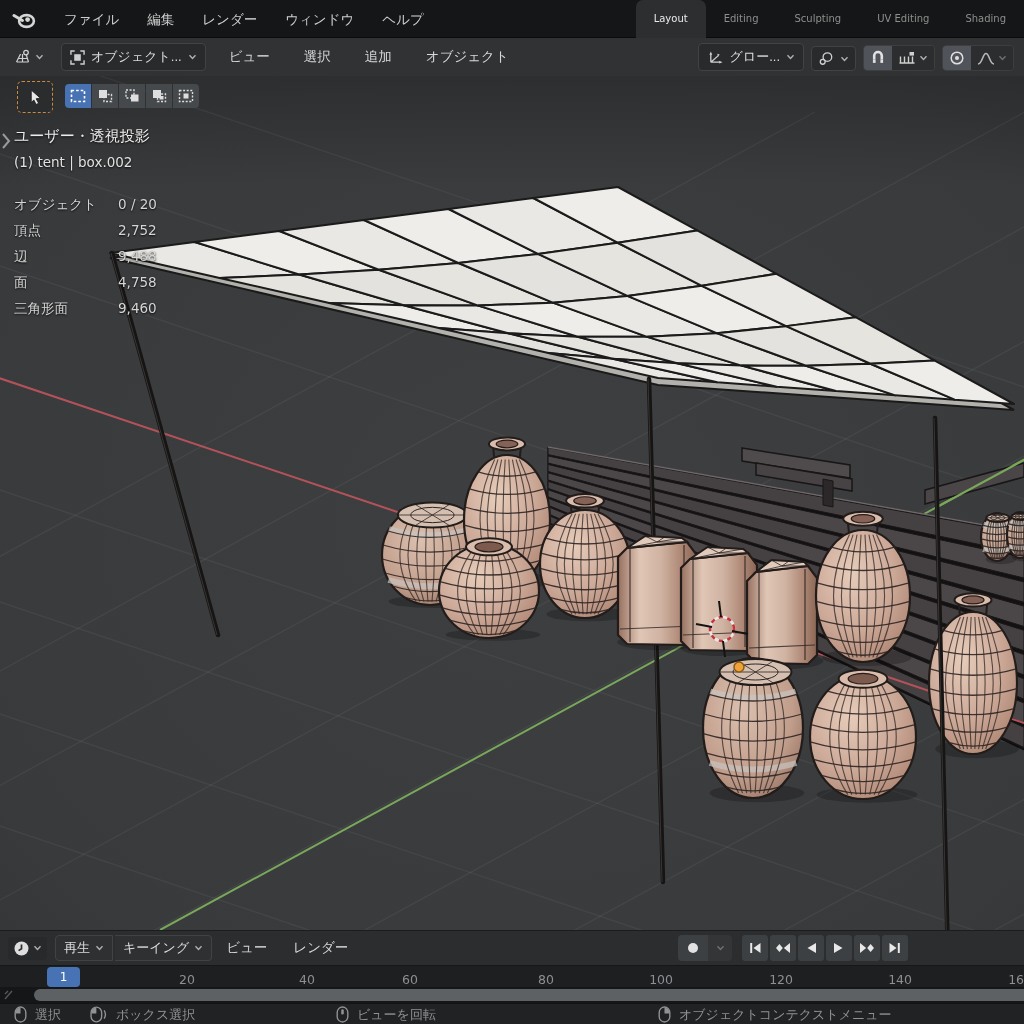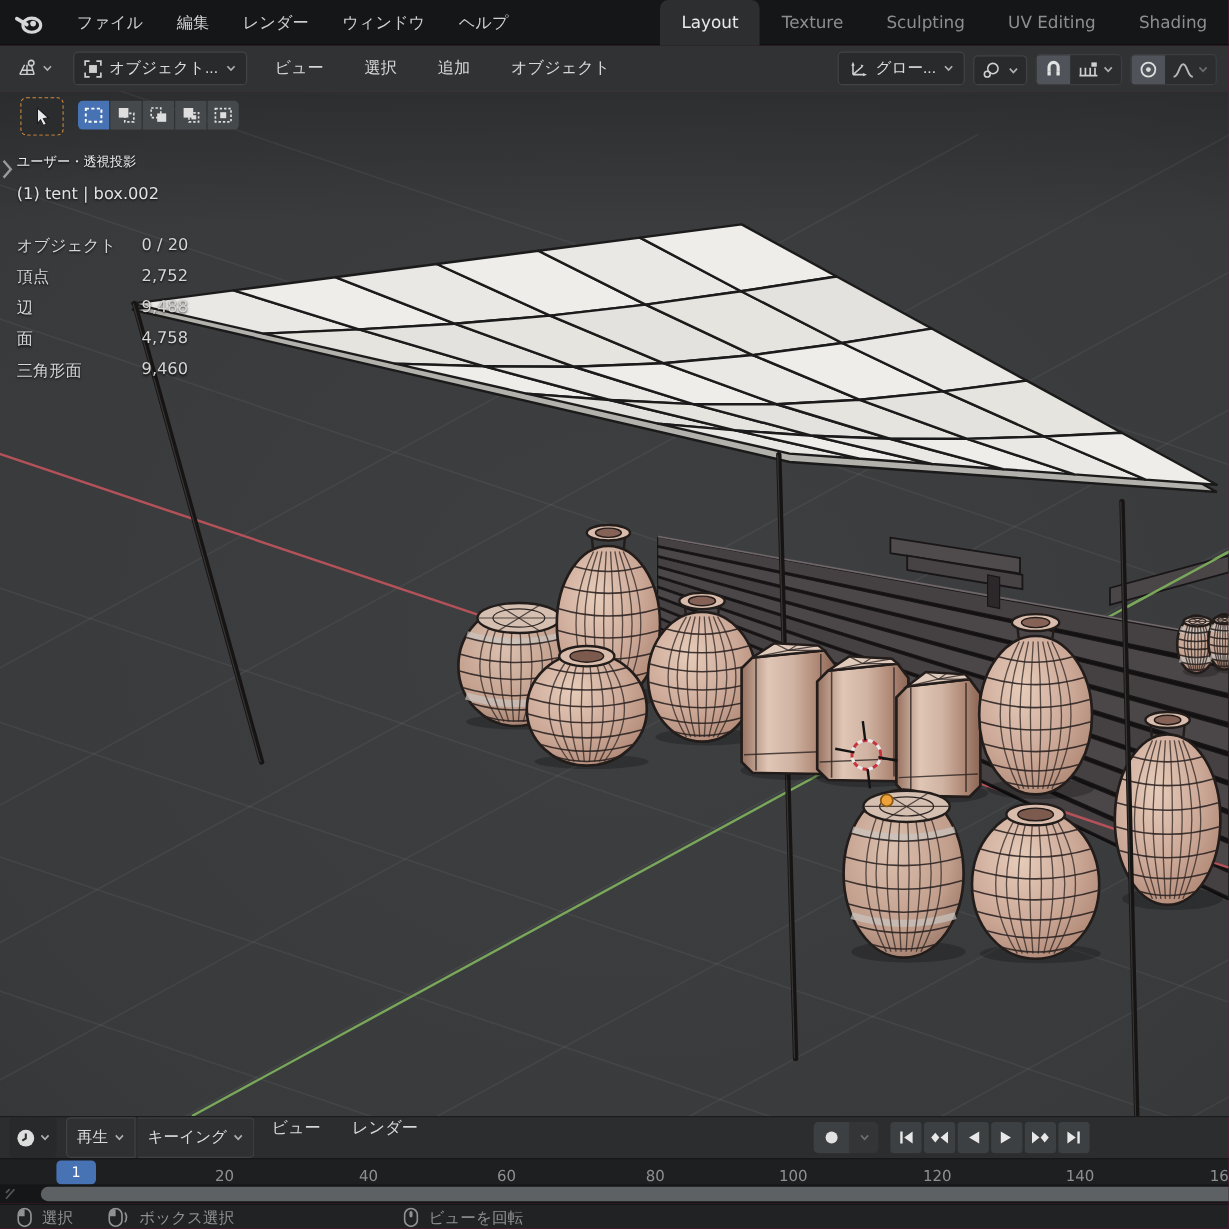--- a/index.html
+++ b/index.html
@@ -6,21 +6,21 @@
   #app{position:relative;width:1024px;height:1024px;overflow:hidden;
        font-family:"DejaVu Sans","Liberation Sans",sans-serif;background:#be185d;
        -webkit-font-smoothing:antialiased;}
   
   .topbar{position:absolute;top:0;left:0;right:0;height:38px;background:#141617;
           display:flex;align-items:center;padding-left:12px;box-sizing:border-box;
           border-bottom:1px solid #0a0b0c;}
   .blogo{display:flex;align-items:center;margin-right:14px;}
   .menu{font-size:13.5px;color:#cfcfcf;padding:0 14px;line-height:38px;cursor:default;white-space:nowrap;}
   .tabs{margin-left:auto;display:flex;height:38px;align-items:stretch;}
-  .tab{display:flex;align-items:center;padding:16px 18px;color:#8e8e8e;font-size:14px;white-space:nowrap;}
+  .tab{display:flex;align-items:center;padding:16px 18px;color:#8e8e8e;font-size:10px;white-space:nowrap;}
   .tab.active{background:#2c2e30;color:#eaeaea;border-radius:7px 7px 0 0;}
   
   .vheader{position:absolute;top:38px;left:0;right:0;height:38px;background:#303234;
            display:flex;align-items:center;padding:0 8px;box-sizing:border-box;gap:12px;}
   .hbtn{display:flex;align-items:center;gap:3px;background:transparent;border:0;padding:4px 5px;
         border-radius:4px;}
   .hbox{display:flex;align-items:center;gap:6px;background:#282a2c;border:1px solid #414345;
         border-radius:4px;padding:4px 8px;color:#dcdcdc;font-size:13px;white-space:nowrap;}
   .vmenu{font-size:13.5px;color:#d8d8d8;padding:0 11px;white-space:nowrap;}
   .vright{margin-left:auto;display:flex;align-items:flex-end;gap:7px;margin-right:2px;}
@@ -33,28 +33,28 @@
   #scene{position:absolute;top:0;left:0;}
   .tools{position:absolute;left:17px;top:5px;display:flex;align-items:flex-start;gap:12px;}
   .tool-active{width:36px;height:32px;background:#2a2c2e;border:1.5px dashed #cf8b3c;border-radius:5px;
                display:flex;align-items:center;justify-content:center;box-sizing:border-box;}
   .selrow{display:flex;gap:1px;margin-top:3px;}
   .selbtn{width:26px;height:24px;background:#46494c;display:flex;align-items:center;justify-content:center;}
   .selbtn:first-child{border-radius:4px 0 0 4px;}
   .selbtn:last-child{border-radius:0 4px 4px 0;}
   .selbtn.active{background:#4772b3;}
   .expandchev{position:absolute;left:0;top:54px;}
-  .vp-line1{position:absolute;left:14px;top:51px;font-size:11px;color:#ececec;text-shadow:0 1px 2px rgba(0,0,0,.85);}
+  .vp-line1{position:absolute;left:14px;top:51px;font-size:15px;color:#ececec;text-shadow:0 1px 2px rgba(0,0,0,.85);}
   .vp-line2{position:absolute;left:14px;top:78px;font-size:13.5px;color:#e2e2e2;text-shadow:0 1px 2px rgba(0,0,0,.85);}
   .vp-stats{position:absolute;left:14px;top:120px;font-size:13.5px;color:#d6d6d6;text-shadow:0 1px 2px rgba(0,0,0,.85);}
   .vp-stats .row{height:26px;display:flex;}
   .vp-stats .lab{width:104px;}
   
   .theader{position:absolute;top:930px;left:0;right:0;height:35px;background:#2b2d2f;
-           display:flex;padding:0 8px;box-sizing:border-box;gap:2px;
+           display:flex;align-items:center;padding:0 8px;box-sizing:border-box;gap:2px;
            border-top:1px solid #1a1c1d;}
   .tbox{display:flex;align-items:center;gap:5px;border:1px solid #404244;background:#2e3032;
         border-radius:4px;padding:3px 8px;color:#dcdcdc;font-size:13px;white-space:nowrap;}
   .tmenu{font-size:13.5px;color:#d8d8d8;padding:0 12px;white-space:nowrap;}
   .transport{position:absolute;right:116px;top:4px;display:flex;gap:2px;}
   .pbtn{width:26px;height:26px;background:#3d4042;border-radius:3px;display:flex;align-items:center;justify-content:center;}
   .recgrp{position:absolute;right:292px;top:4px;display:flex;}
   .recbtn{width:30px;height:26px;background:#3d4042;border-radius:4px 0 0 4px;display:flex;align-items:center;justify-content:center;}
   .recchev{width:24px;height:26px;background:#333537;border-radius:0 4px 4px 0;display:flex;align-items:center;justify-content:center;}
   .ruler{position:absolute;top:965px;left:0;right:0;height:22px;background:#1d1f21;overflow:hidden;
@@ -84,21 +84,21 @@
     </span>
     <nav style="display:flex">
       <span class="menu">ファイル</span>
       <span class="menu">編集</span>
       <span class="menu">レンダー</span>
       <span class="menu">ウィンドウ</span>
       <span class="menu">ヘルプ</span>
     </nav>
     <div class="tabs">
       <span class="tab active">Layout</span>
-      <span class="tab">Texture</span>
+      <span class="tab">Editing</span>
       <span class="tab">Sculpting</span>
       <span class="tab">UV Editing</span>
       <span class="tab">Shading</span>
     </div>
   </header>
 
   <div class="vheader">
     <button class="hbtn">
       <svg width="19" height="16" viewBox="0 0 19 16">
         <path d="M3.5 13h12M5 9.5h9M3.5 13L7.5 5M9.5 13V5M15.5 13l-2.5-8" stroke="#cfcfcf" stroke-width="1.2" fill="none"></path>
@@ -731,21 +731,21 @@
             <path d="M10.8 1v10" stroke="#e8e8e8" stroke-width="2"></path>
             <path d="M1.5 1l7 5-7 5z" fill="#e8e8e8"></path>
           </svg>
       </div>
     </div>
   </div>
 
   <div class="ruler">
     <span class="tick" style="left:161px">20</span>
     <span class="tick" style="left:281px">40</span>
-    <span class="tick" style="left:396px">60</span>
+    <span class="tick" style="left:384px">60</span>
     <span class="tick" style="left:520px">80</span>
     <span class="tick" style="left:639px">100</span>
     <span class="tick" style="left:759px">120</span>
     <span class="tick" style="left:878px">140</span>
     <span class="tick" style="left:998px">160</span>
     <div class="badge">1</div>
   </div>
 
   <div class="hscroll">
     <svg class="corner" width="10" height="12" viewBox="0 0 10 12">
@@ -770,14 +770,21 @@
       </svg>
       <span>ボックス選択</span>
     </div>
     <div class="sitem" style="left:336px">
       <svg width="13" height="17" viewBox="0 0 12 16">
         <rect x="1" y="1" width="10" height="14" rx="5" fill="none" stroke="#909294" stroke-width="1.3"></rect>
         <rect x="4.8" y="3" width="2.4" height="5" rx="1.2" fill="#909294"></rect>
       </svg>
       <span>ビューを回転</span>
     </div>
+    <div class="sitem" style="left:658px">
+      <svg width="13" height="17" viewBox="0 0 12 16">
+        <rect x="1" y="1" width="10" height="14" rx="5" fill="none" stroke="#909294" stroke-width="1.3"></rect>
+        <path d="M6 1.4A4.6 4.6 0 0 1 10.6 6.3V7H6z" fill="#909294"></path>
+      </svg>
+      <span>オブジェクトコンテクストメニュー</span>
+    </div>
   </footer>
 </div>
 
 </body></html>

